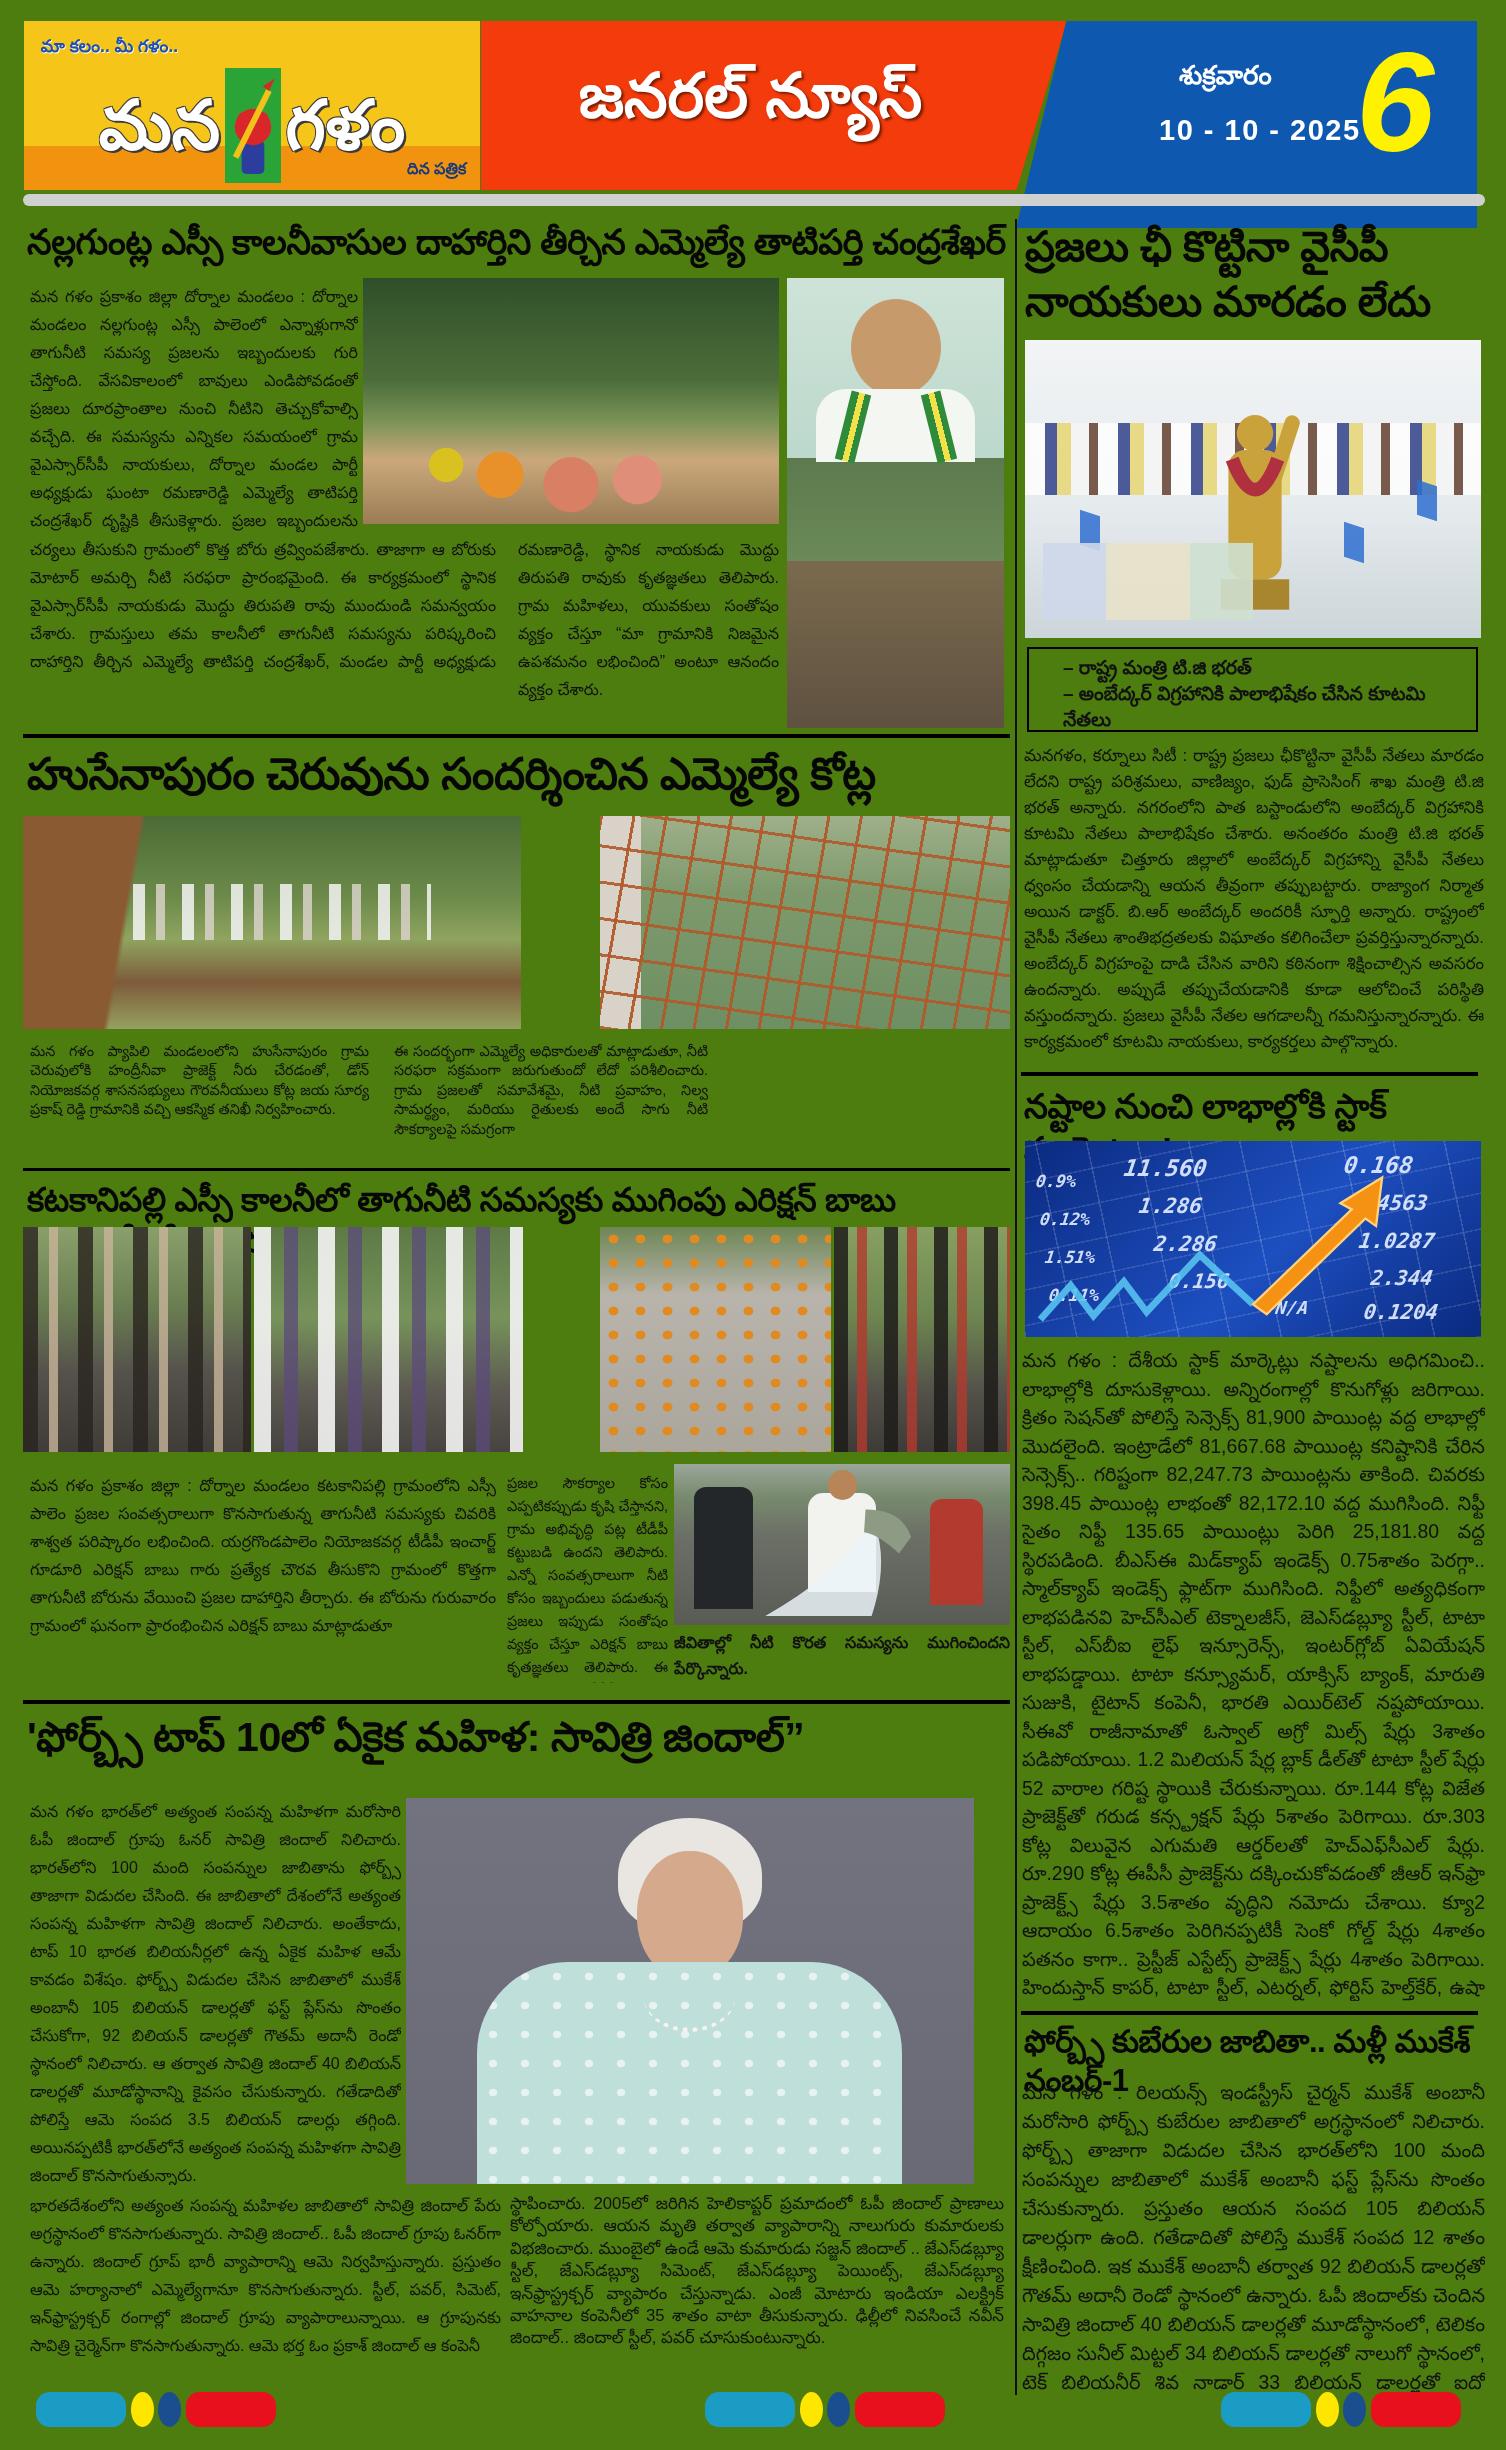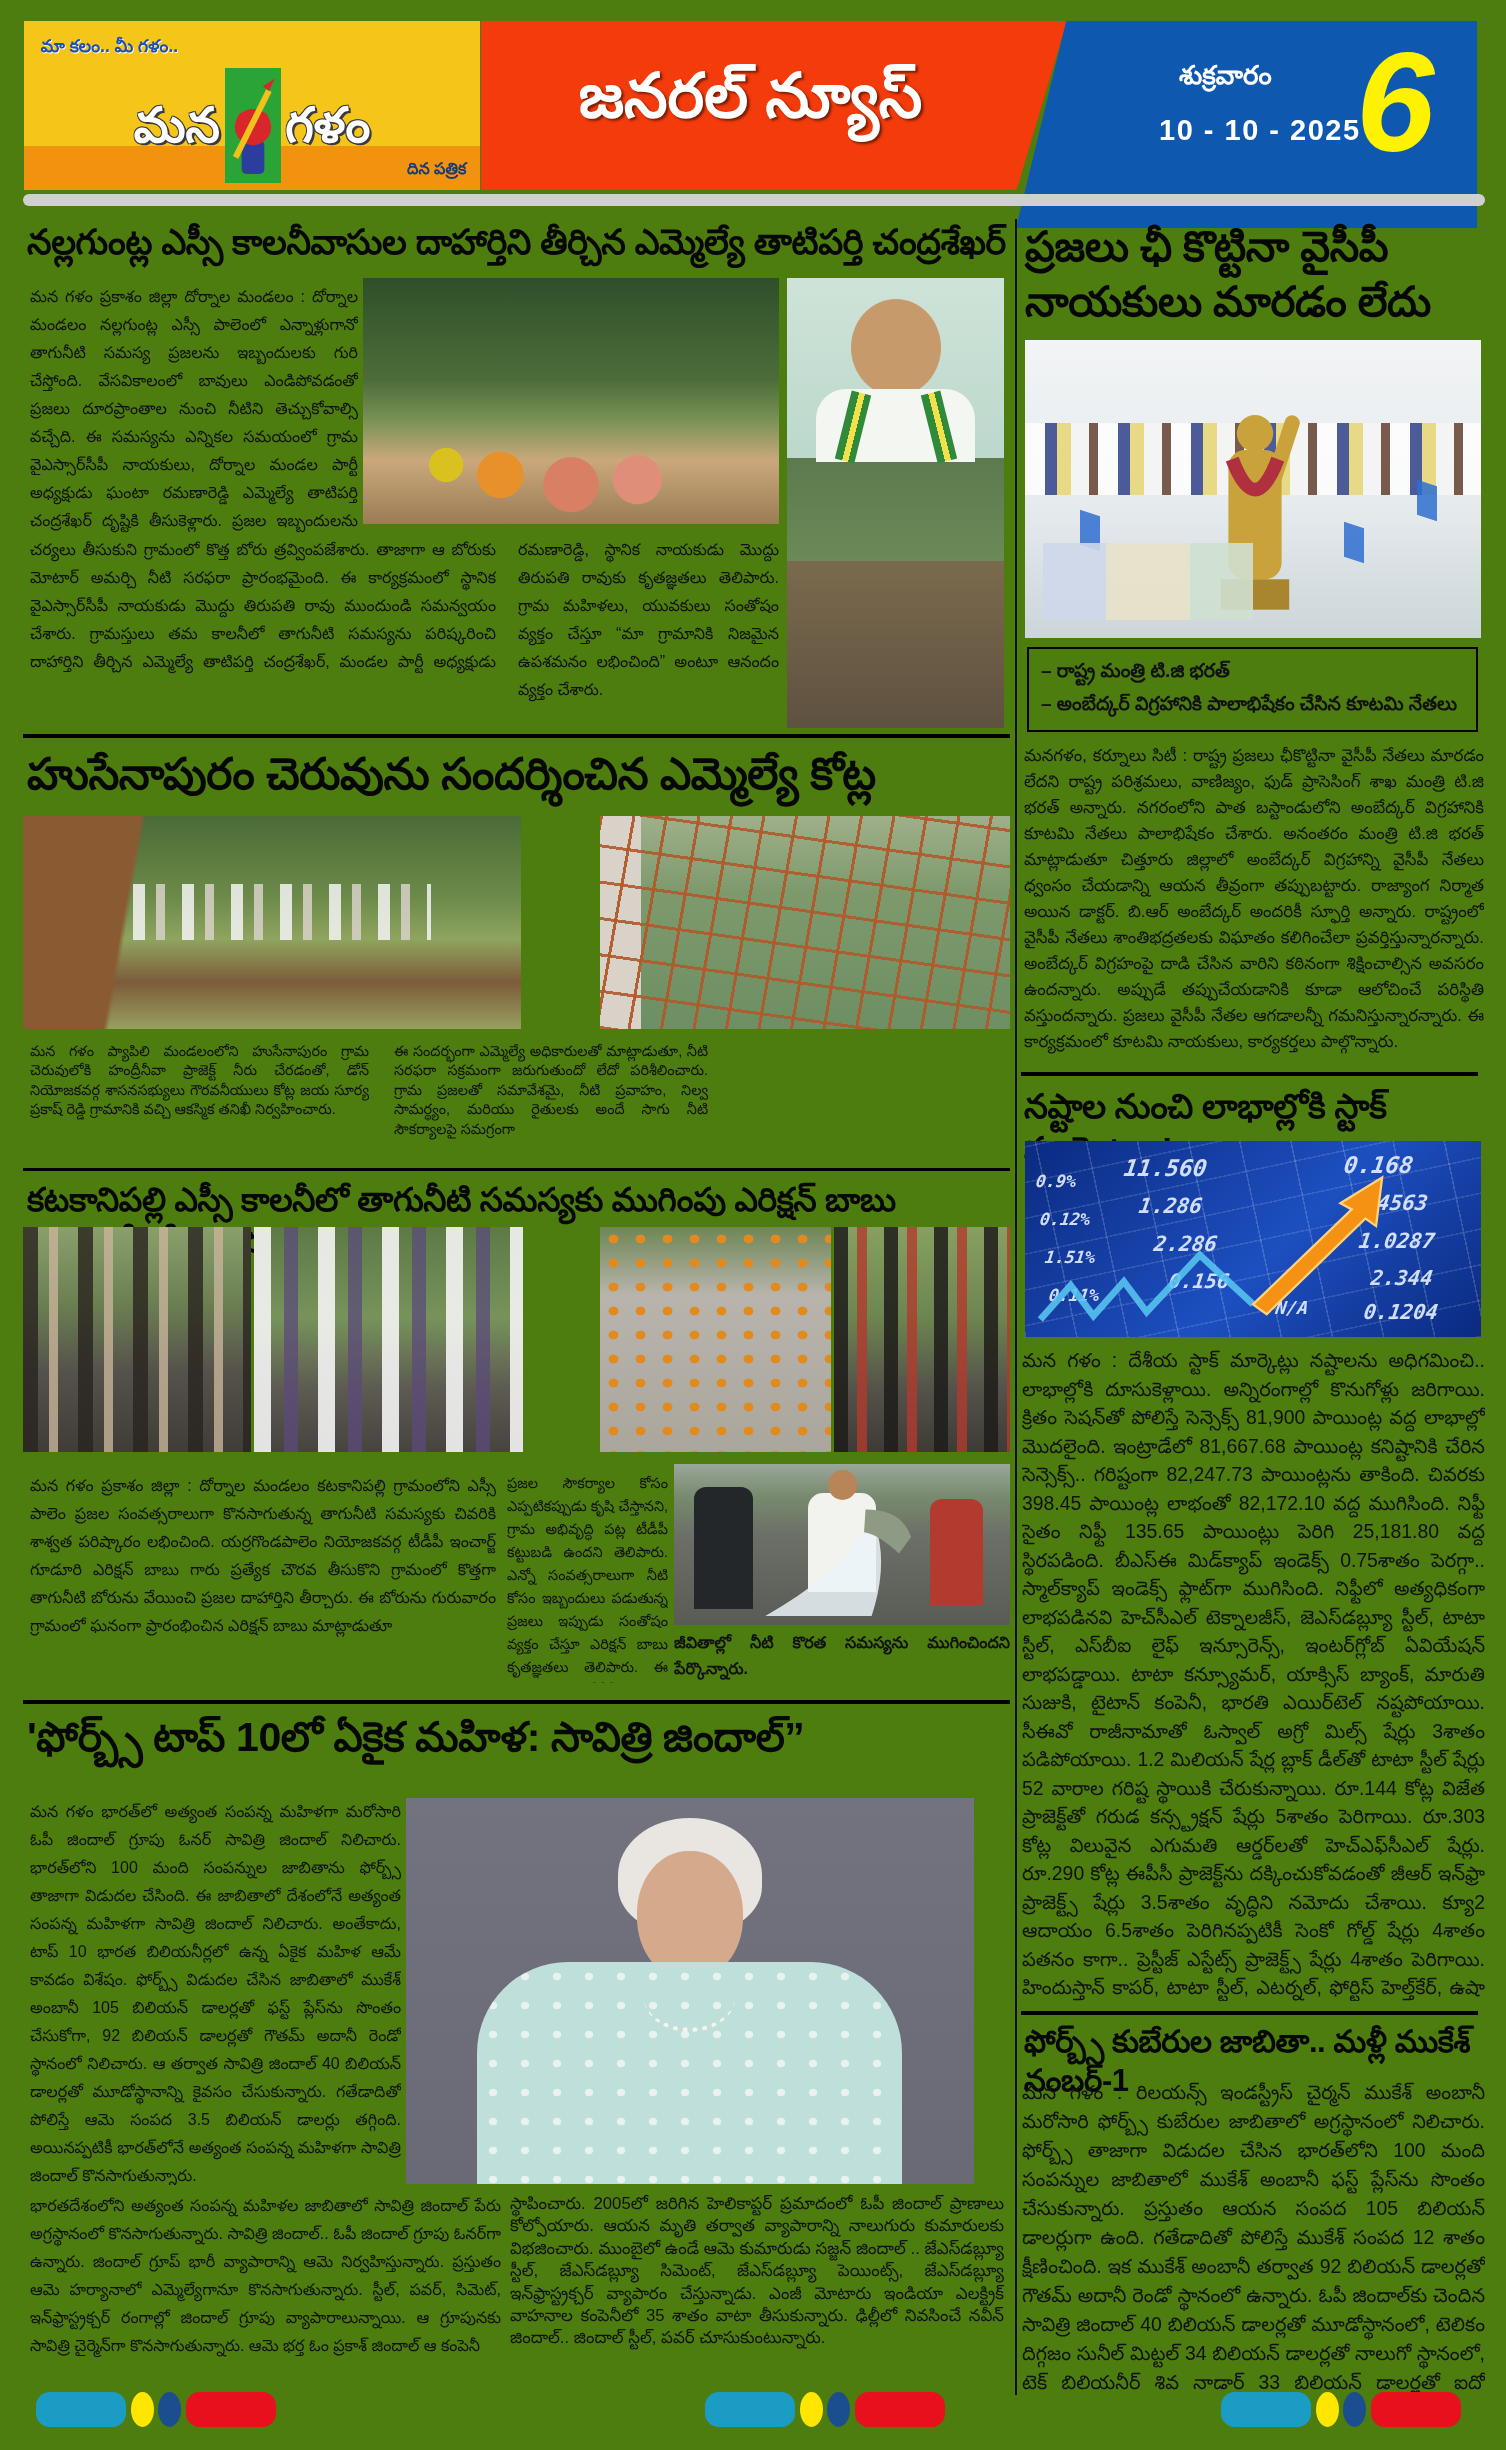--- a/index.html
+++ b/index.html
@@ -6,21 +6,21 @@
   #page{position:relative;width:1507px;height:2450px;background:#4d7c0f;overflow:hidden;
         font-family:"Liberation Sans",sans-serif;color:#0a0a0a;}
   .abs{position:absolute;}
 
   
   .mh-yellow{position:absolute;left:24px;top:21px;width:456px;height:169px;
     background:linear-gradient(180deg,#F6C51A 0%,#F6C51A 74%,#F2930F 74%,#F2930F 100%);}
   .mh-tagline{position:absolute;left:16.7px;top:15px;font-size:17.5px;font-weight:bold;color:#1c4faf;
     text-shadow:0.8px 0.8px 0 #ffffff;}
   .logo-row{position:absolute;left:0;top:47px;width:100%;display:flex;align-items:center;justify-content:center;gap:4.6px;}
-  .logo-word{font-size:49px;font-weight:800;color:#ffffff;line-height:1;
+  .logo-word{font-size:69px;font-weight:800;color:#ffffff;line-height:1;
     text-shadow:2.3px 2.3px 0 #3a3a3a,-0.8px -0.8px 0 #3a3a3a,0.8px -0.8px 0 #3a3a3a,-0.8px 0.8px 0 #3a3a3a;}
   .emblem{width:56px;height:115px;background:#2BA437;display:inline-block;position:relative;flex:0 0 auto;}
   .mh-subtitle{position:absolute;right:13.7px;bottom:7.6px;font-size:16px;font-weight:bold;color:#173a7a;}
   .mh-orange{position:absolute;left:481px;top:21px;width:586px;height:169px;background:#F33B0C;
     clip-path:polygon(0 0,100% 0,91.4% 100%,0 100%);}
   .mh-section{position:absolute;left:0;top:38px;width:92%;text-align:center;font-size:62px;font-weight:800;
     color:#ffffff;text-shadow:2.3px 2.3px 2.3px #7a1d02;line-height:1.2;}
   .mh-blue{position:absolute;left:1016px;top:21px;width:461px;height:207px;background:#0E58B0;
     clip-path:polygon(10.9% 0,100% 0,100% 100%,0 100%);}
   .mh-weekday{position:absolute;left:163px;top:39px;font-size:26px;font-weight:bold;color:#ffffff;}
@@ -53,21 +53,21 @@
 
   .a4-rule{left:23px;top:1700px;width:987px;height:3.8px;}
   .a4-headline{left:27px;top:1712px;width:981px;font-size:41px;}
   .a4-col1{left:30px;top:1798px;width:371px;height:387px;font-size:16px;line-height:28px;}
   .a4-col1w{left:30px;top:2192px;width:471px;height:194px;font-size:16px;line-height:28px;}
   .a4-col2{left:510px;top:2193px;width:494px;height:202px;font-size:16.7px;line-height:22.4px;}
 
   .r1-headline{left:1025px;top:219px;width:456px;font-size:42px;line-height:55px;}
   .r1-box{position:absolute;left:1027px;top:647px;width:451px;height:85px;border:2.3px solid #000;
     box-sizing:border-box;padding:7.6px 12px;display:flex;flex-direction:column;justify-content:space-around;}
-  .r1-box div{font-size:19px;font-weight:bold;color:#111;}
+  .r1-box div{font-size:19px;font-weight:bold;color:#111;margin-left:22px;}
   .r1-body{left:1024px;top:743px;width:460px;height:319px;font-size:16.7px;line-height:26px;}
 
   .r2-rule{left:1021px;top:1072px;width:457px;height:3.8px;}
   .r2-headline{left:1024px;top:1085px;width:459px;font-size:34px;}
   .r2-body{left:1022px;top:1346px;width:463px;height:655px;font-size:19.4px;line-height:28.5px;}
 
   .r3-rule{left:1021px;top:2011px;width:457px;height:3.8px;}
   .r3-headline{left:1024px;top:2023px;width:459px;font-size:31px;}
   .r3-body{left:1022px;top:2078px;width:463px;height:323px;font-size:19.4px;line-height:29px;}
 

